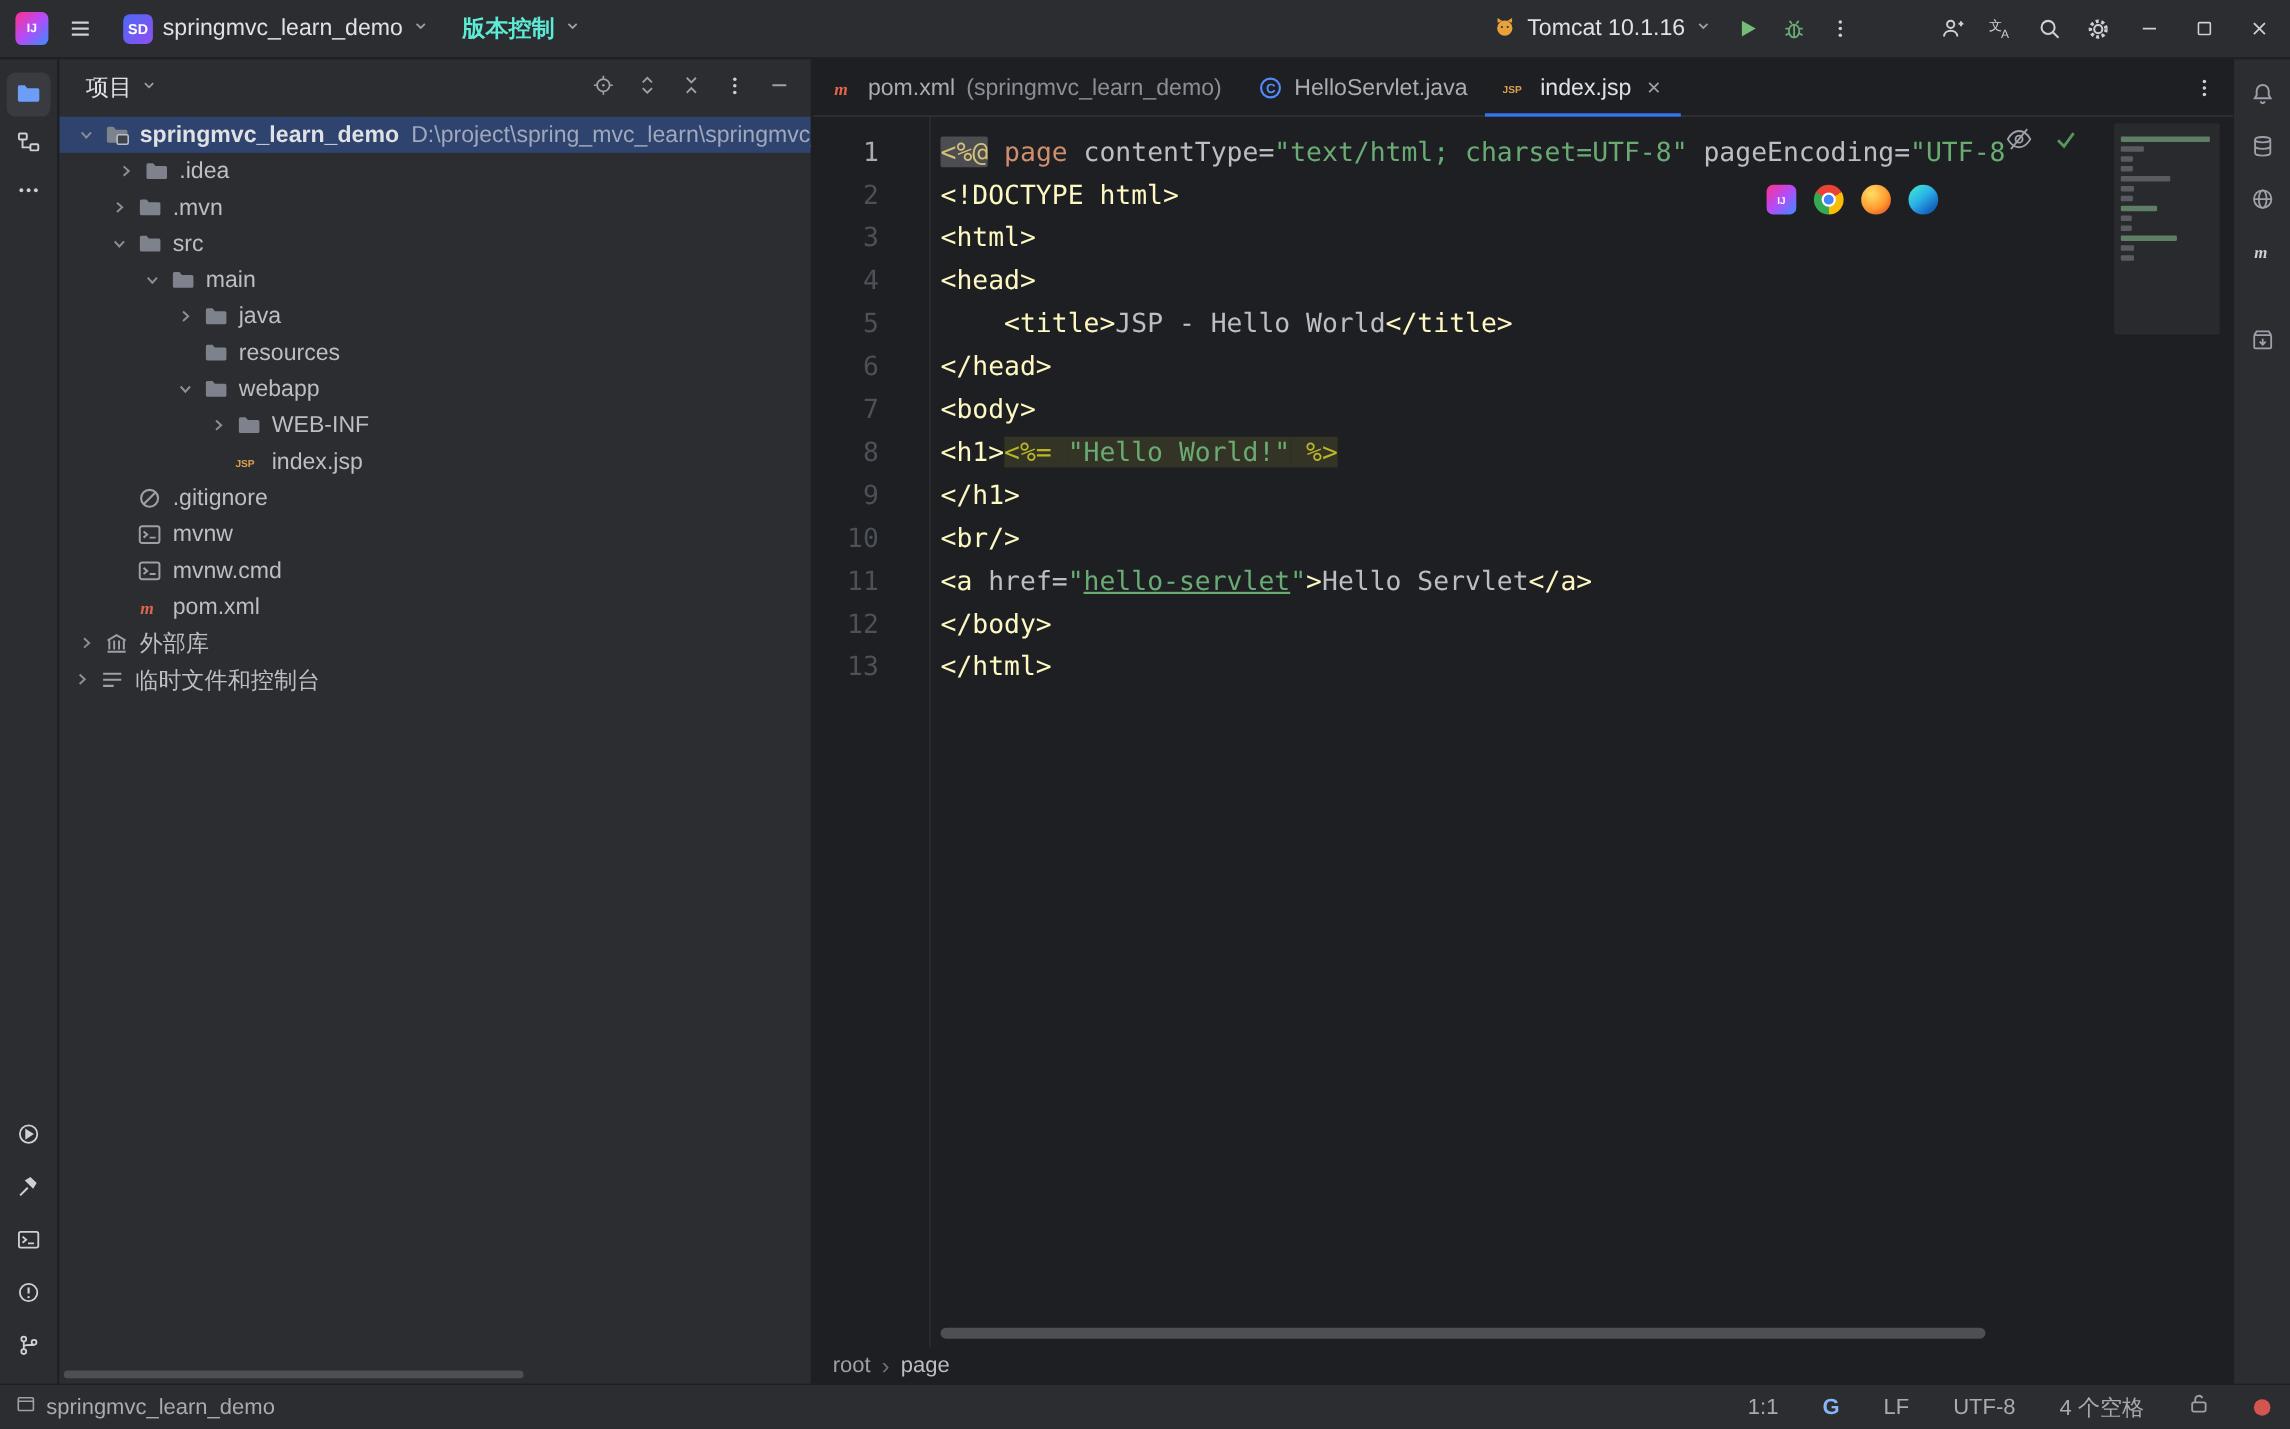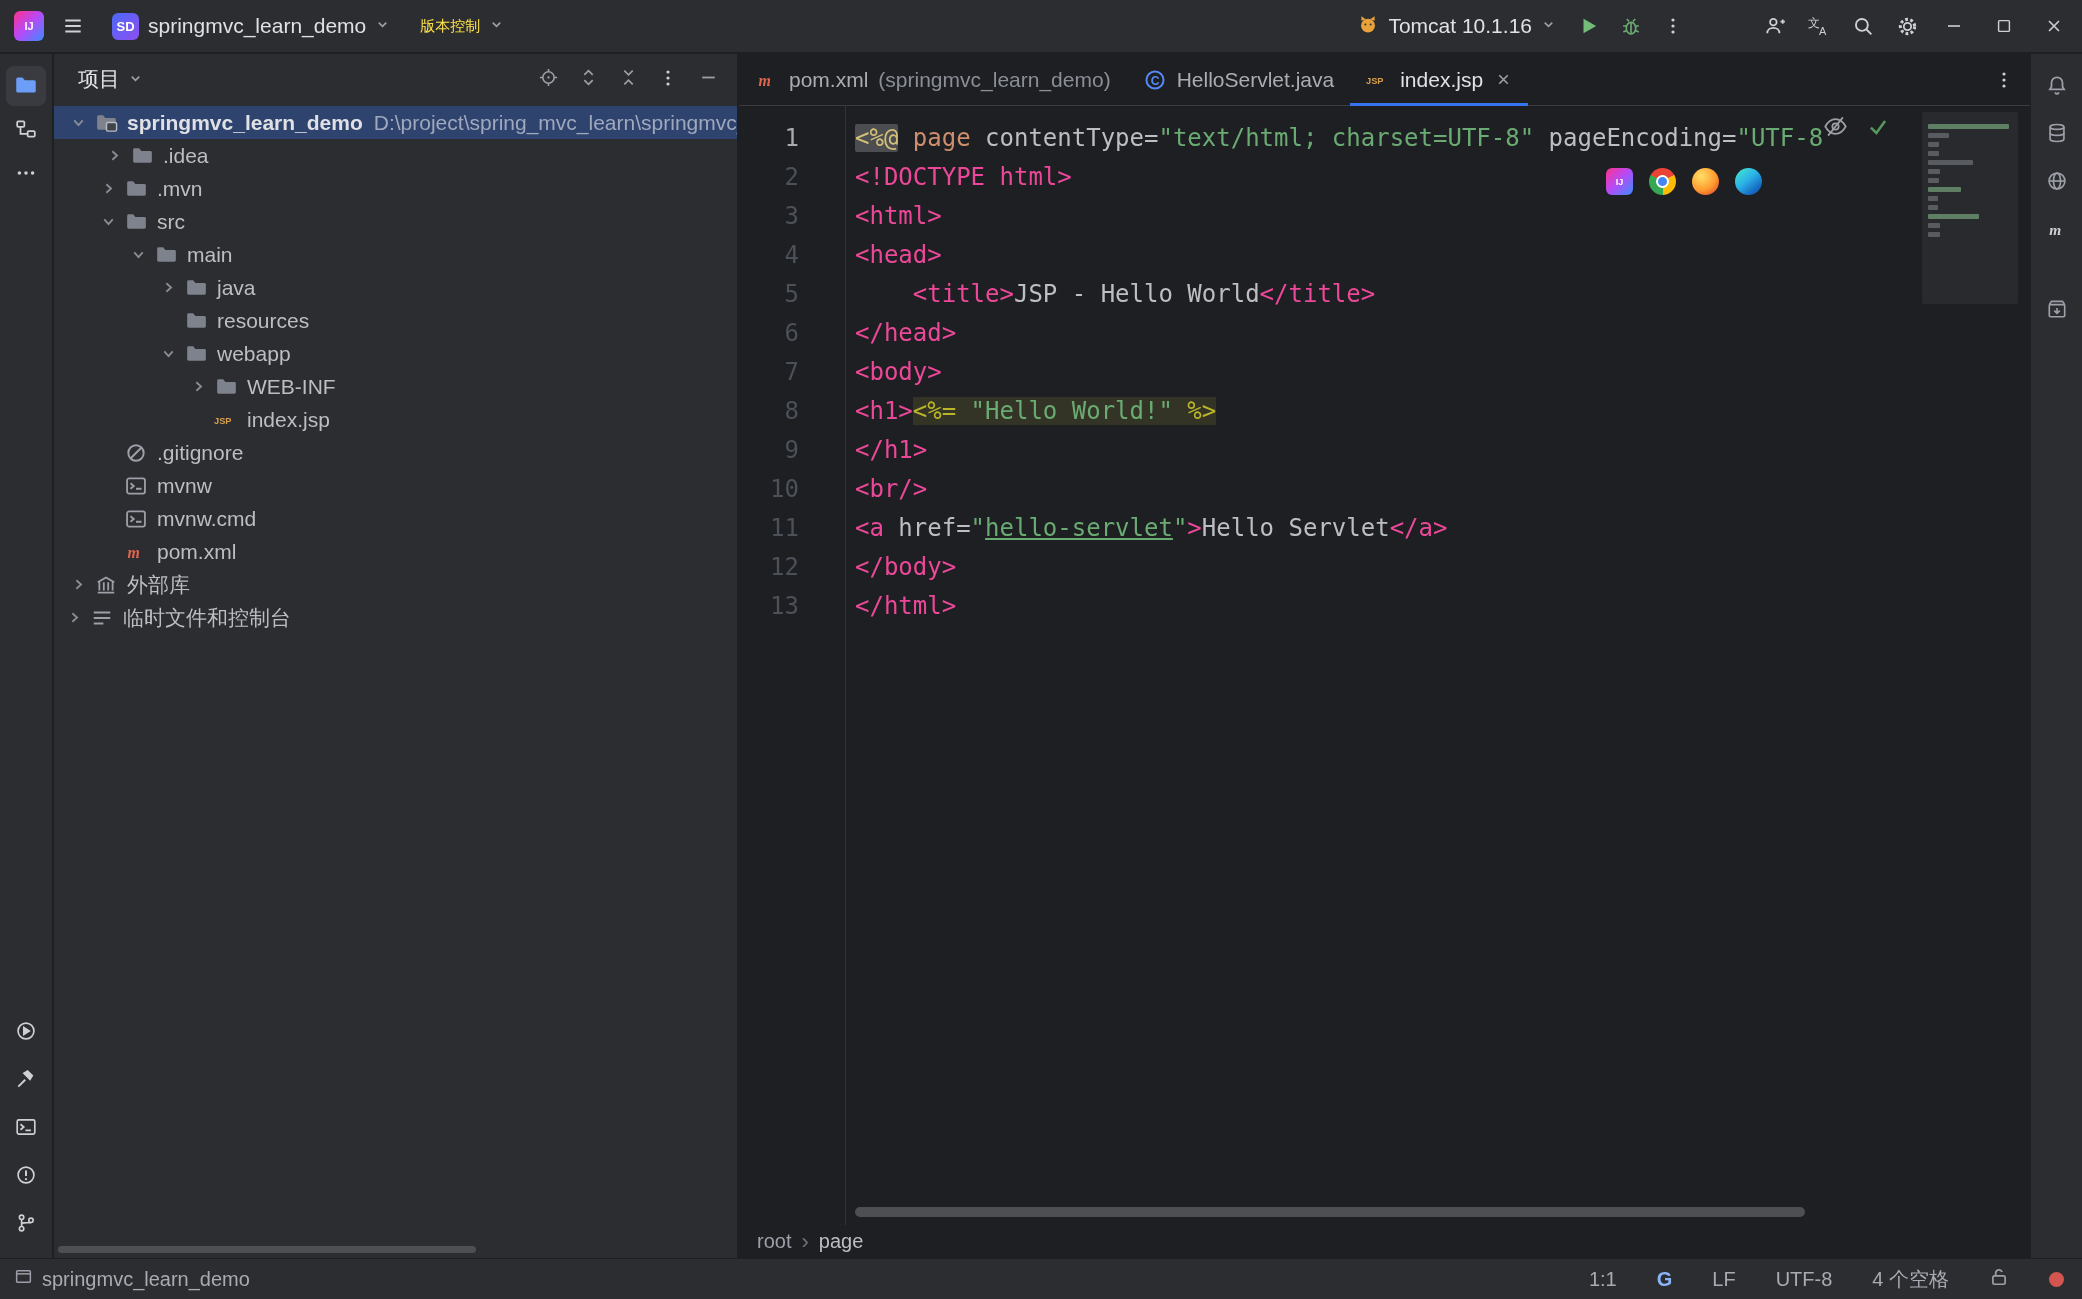--- a/index.html
+++ b/index.html
@@ -13,21 +13,21 @@
   .tb-left { display:flex; align-items:center; gap:10px; padding-left:14px; }
   .logo { width:30px; height:30px; border-radius:6px; position:relative;
     background:linear-gradient(135deg,#ff318c 0%,#b74af7 48%,#3b8cff 100%);
     display:flex; align-items:center; justify-content:center; }
   .logo i { font-style:normal; font-weight:bold; font-size:11px; color:#fff; }
   .tb-btn { width:38px; height:38px; border-radius:8px; display:flex; align-items:center; justify-content:center; }
   .widget { display:flex; align-items:center; gap:9px; padding:6px 10px; border-radius:8px; }
   .badge-sd { width:27px; height:27px; border-radius:6px; background:linear-gradient(135deg,#4a6af5,#8f4ef2);
     color:#fff; font-size:13px; font-weight:bold; display:flex; align-items:center; justify-content:center; }
   .w-name { font-size:21px; color:#dfe1e5; }
-  .w-dim  { font-size:15px; color:#fde047; }
+  .w-dim  { font-size:21px; color:#5eead4;font-weight:bold; }
   .tb-center { margin-left:auto; display:flex; align-items:center; gap:4px; }
   .tb-right { display:flex; align-items:center; gap:6px; margin-left:64px; padding-right:6px; }
   .win-ctl { width:44px; height:40px; display:flex; align-items:center; justify-content:center; }
 
   
   .left-strip { position:absolute; top:54px; left:0; width:53px; bottom:41px; background:#2b2d30;
     border-right:1px solid #1e1f22; display:flex; flex-direction:column; align-items:center; padding:8px 0 10px; }
   .strip-btn { width:40px; height:40px; margin:4px 0; border-radius:8px; display:flex; align-items:center; justify-content:center; }
   .strip-btn.active { background:#393b40; }
   .strip-bottom { margin-top:auto; display:flex; flex-direction:column; align-items:center; }
@@ -67,21 +67,21 @@
   .tab-options { margin-left:auto; align-self:center; width:36px; height:36px; display:flex; align-items:center; justify-content:center; margin-right:8px; }
 
   .editor-body { position:relative; flex:1; overflow:hidden; }
   .gutter-line { position:absolute; top:0; bottom:0; left:106px; width:1px; background:#313438; }
   .code-rows { position:absolute; inset:0; padding-top:13px; font-family:"DejaVu Sans Mono", monospace;
     font-size:24px; line-height:39px; }
   .code-row { display:flex; height:39px; }
   .ln { width:106px; flex:none; text-align:right; padding-right:46px; color:#4b5059; }
   .ln.active { color:#a8abb2; }
   .lc { white-space:pre; margin-left:10px; }
-  .tk-tag  { color:#ec4899; }
+  .tk-tag  { color:#fef9c3; }
   .tk-txt  { color:#bcbec4; }
   .tk-attr { color:#bcbec4; }
   .tk-str  { color:#6aab73; }
   .tk-kw   { color:#cf8e6d; }
   .tk-link { color:#6aab73; text-decoration:underline; }
   .tk-jspd { color:#d5c078; background:#4b4d51; border-radius:2px; }
   .tk-jspo { color:#bbb529; background:#343426; }
   .tk-jstr { color:#6aab73; background:#343426; }
 
   .inspect-widget { position:absolute; top:8px; right:140px; display:flex; align-items:center; gap:18px; }

